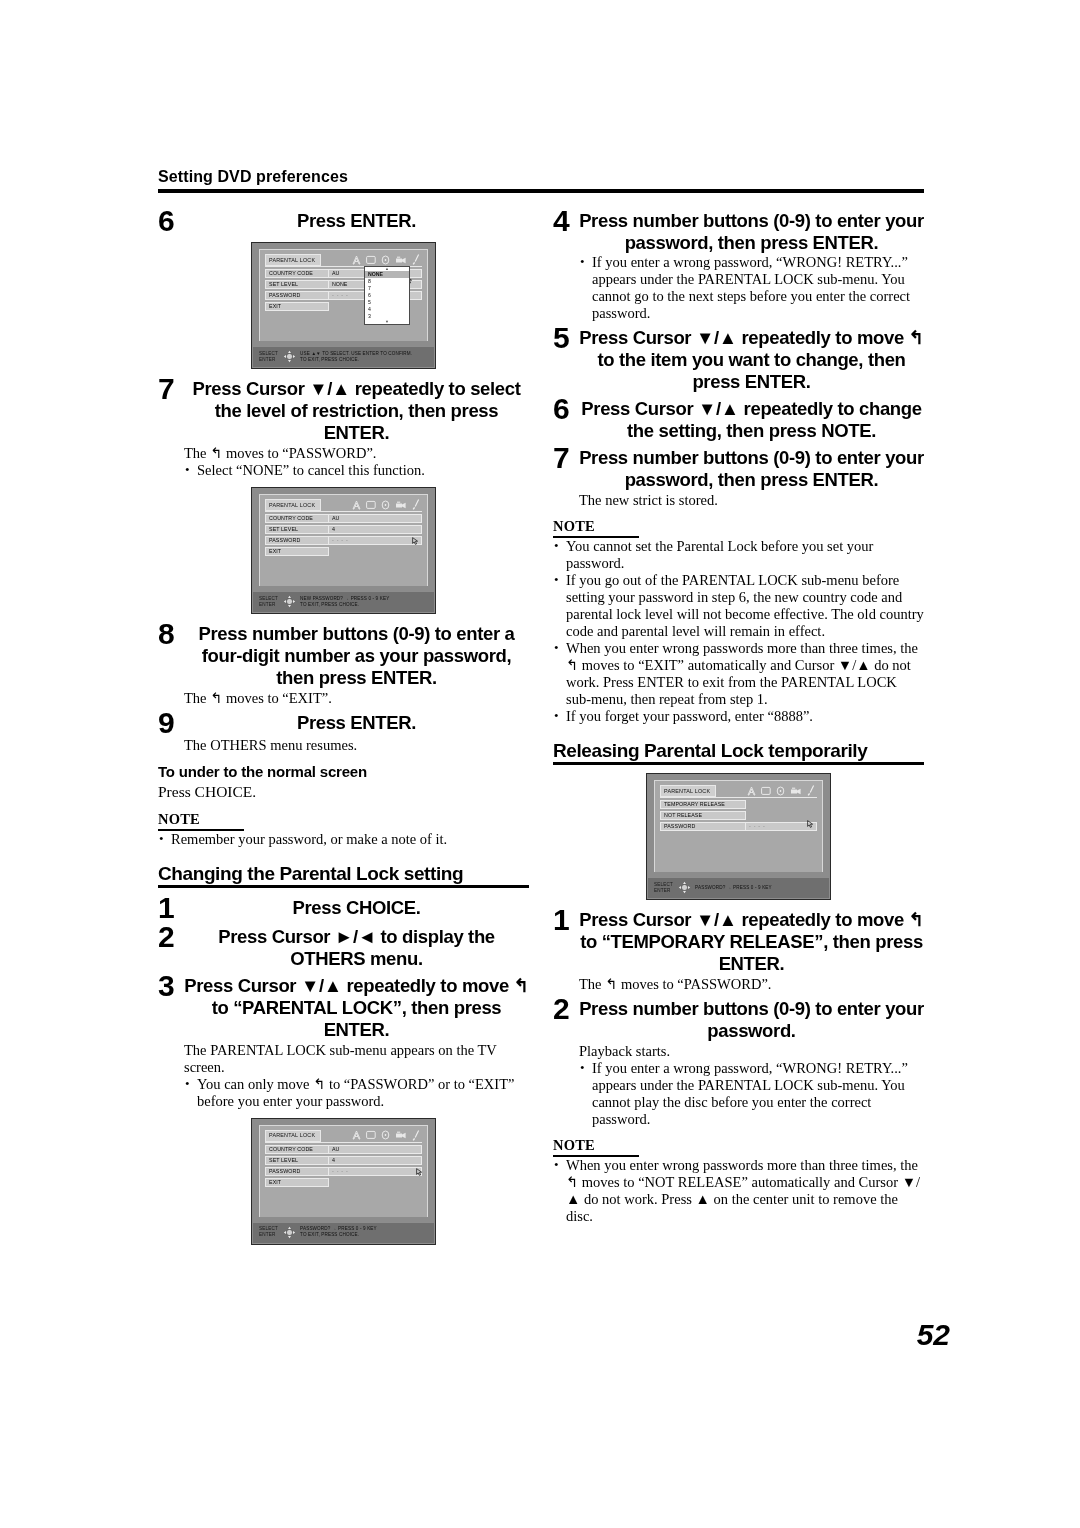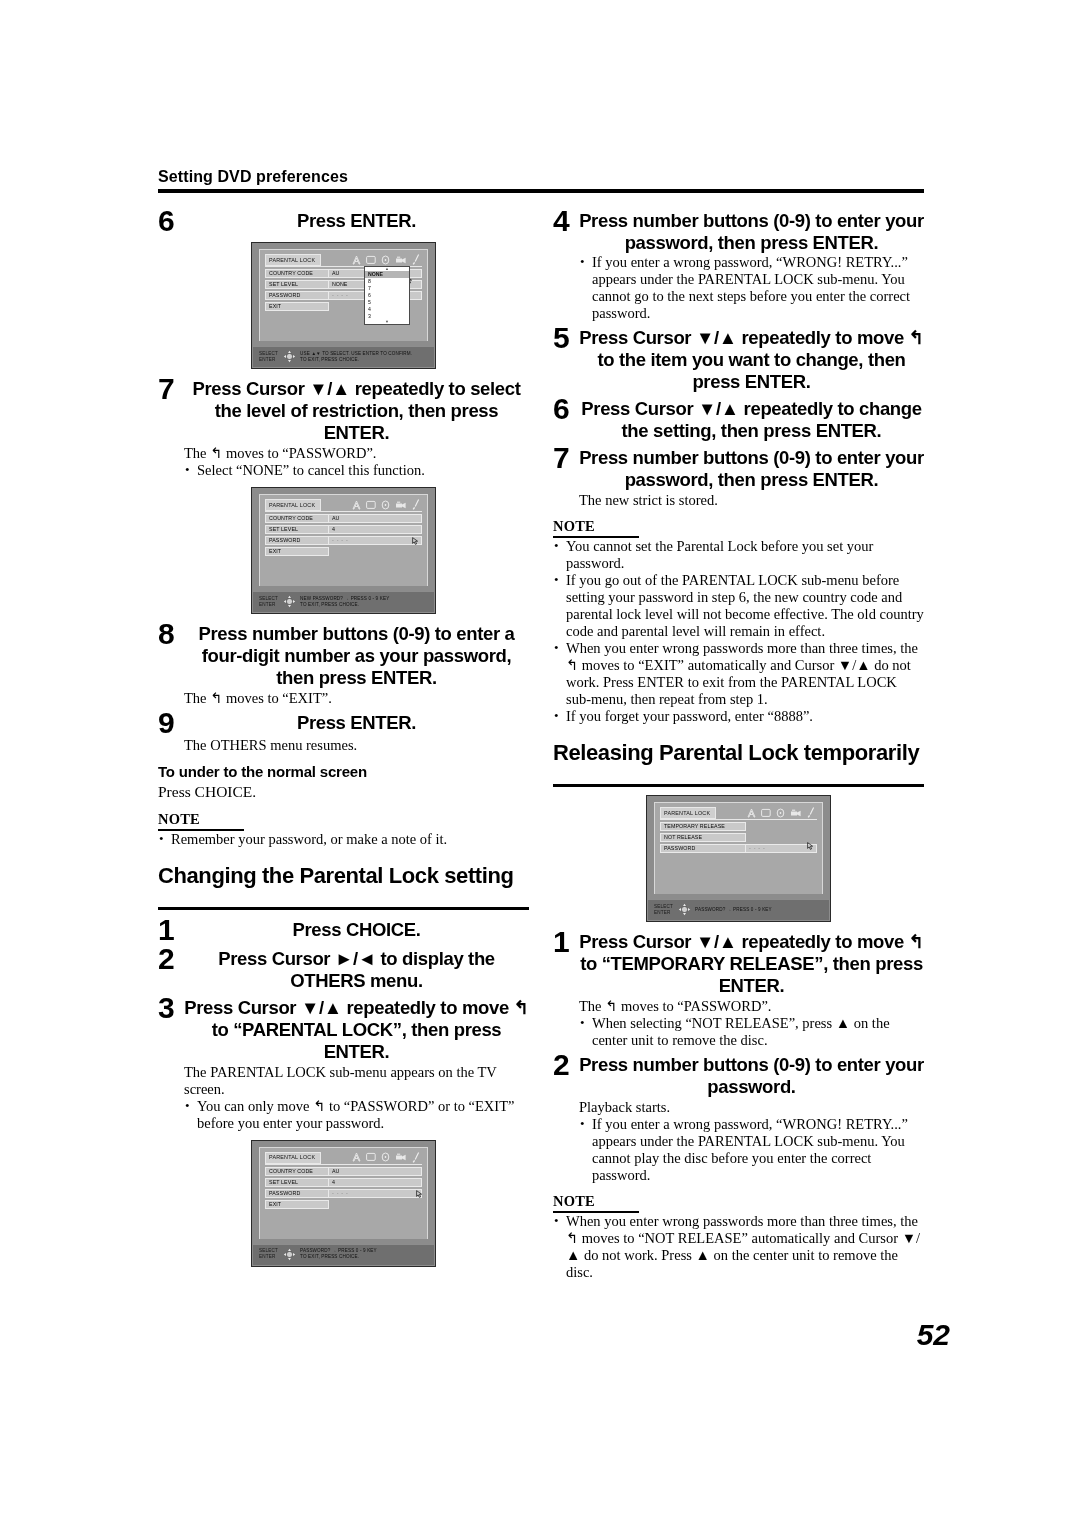--- a/index.html
+++ b/index.html
@@ -93,24 +93,24 @@
     position:absolute;
     left:1px;top:-1px;
     font-size:13px;
   }
   .bullets.ind{margin-left:26px;}
 
   
   .sechead{
     font-family:"Liberation Sans", sans-serif;
     font-weight:bold;
-    font-size:22px;
+    font-size:19px;
     letter-spacing:-.4px;
     margin-top:15px;
-    padding-bottom:18px;
+    padding-bottom:0;
   }
   .secrule{border-bottom:3px solid #000;margin-bottom:6px;}
 
   .notehd{
     font-family:Liberation Serif, serif;
     font-weight:bold;
     font-size:14.5px;
     letter-spacing:.2px;
     margin-top:9px;
     display:inline-block;
@@ -612,21 +612,21 @@
           <li>If you enter a wrong password, “WRONG! RETRY...” appears under the PARENTAL LOCK sub-menu. You cannot go to the next steps before you enter the correct password.</li>
         </ul>
 
         <div class="step">
           <div class="stepnum">5</div>
           <div class="steptxt">Press Cursor ▼/▲ repeatedly to move ↰ to the item you want to change, then press ENTER.</div>
         </div>
 
         <div class="step">
           <div class="stepnum">6</div>
-          <div class="steptxt">Press Cursor ▼/▲ repeatedly to change the setting, then press ENTER.</div>
+          <div class="steptxt">Press Cursor ▼/▲ repeatedly to change the setting, then press NOTE.</div>
         </div>
 
         <div class="step">
           <div class="stepnum">7</div>
           <div class="steptxt">Press number buttons (0-9) to enter your password, then press ENTER.</div>
         </div>
         <div class="sub">The new strict is stored.</div>
 
         <div class="notehd">NOTE</div>
         <ul class="bullets">
@@ -712,23 +712,20 @@
               <div class="bmsg" style="white-space:pre-line">PASSWORD?  → PRESS 0 - 9 KEY</div>
             </div>
           </div>
         </div>
 
         <div class="step">
           <div class="stepnum">1</div>
           <div class="steptxt">Press Cursor ▼/▲ repeatedly to move ↰ to “TEMPORARY RELEASE”, then press ENTER.</div>
         </div>
         <div class="sub">The ↰ moves to “PASSWORD”.</div>
-        <ul class="bullets ind">
-          <li>When selecting “NOT RELEASE”, press ▲ on the center unit to remove the disc.</li>
-        </ul>
 
         <div class="step">
           <div class="stepnum">2</div>
           <div class="steptxt">Press number buttons (0-9) to enter your password.</div>
         </div>
         <div class="sub">Playback starts.</div>
         <ul class="bullets ind">
           <li>If you enter a wrong password, “WRONG! RETRY...” appears under the PARENTAL LOCK sub-menu. You cannot play the disc before you enter the correct password.</li>
         </ul>
 

